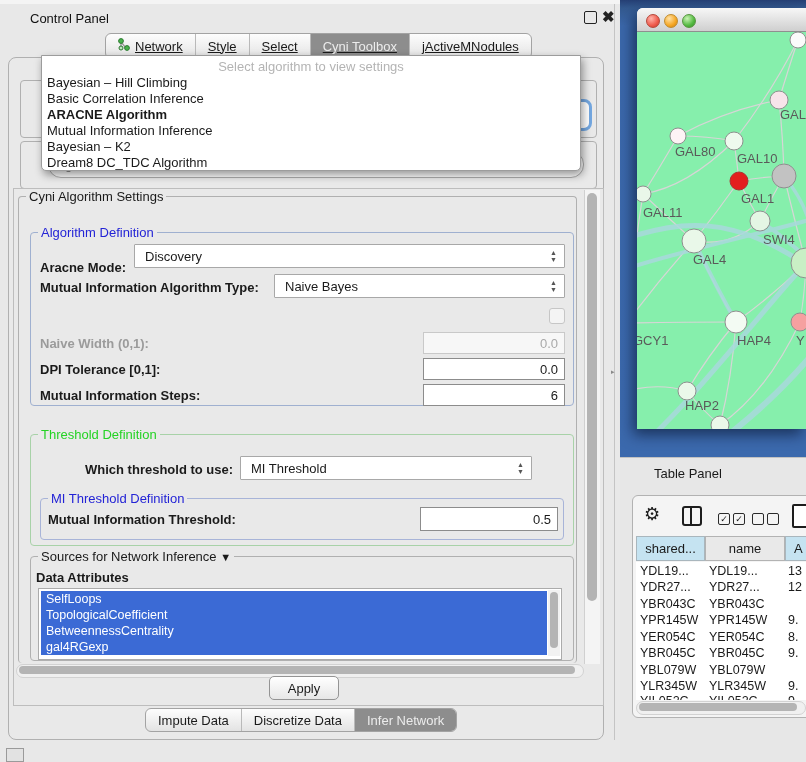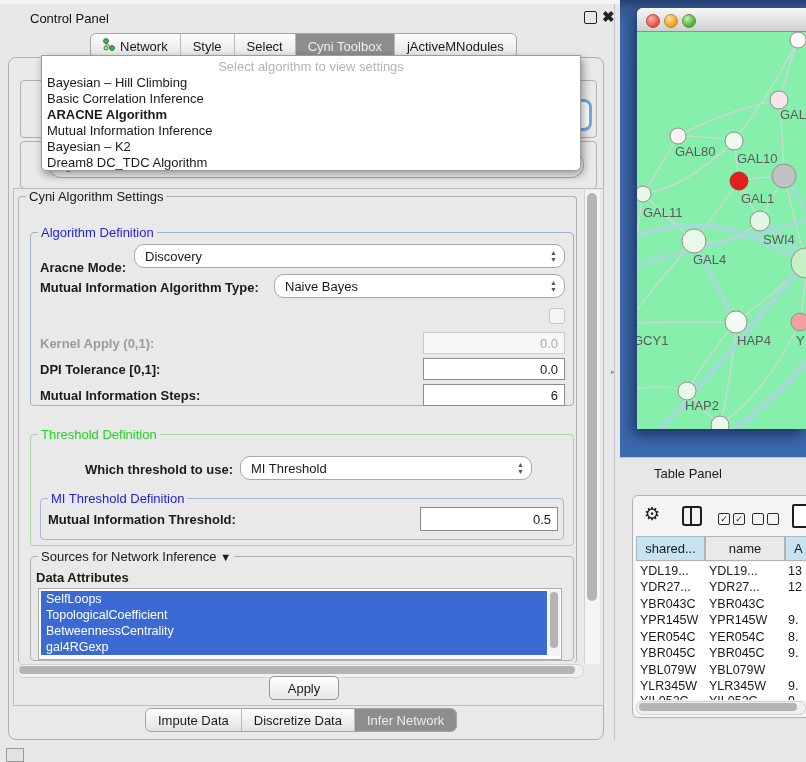--- a/index.html
+++ b/index.html
@@ -12,21 +12,21 @@
   .tabstrip{display:flex;align-items:stretch;border:1px solid #a3a3a3;border-radius:6px;
     background:linear-gradient(#fdfdfd,#e3e3e3);overflow:hidden;height:24px;}
   .tab{display:flex;align-items:center;gap:5px;padding:0 12px;font-size:13px;border-right:1px solid #b9b9b9;cursor:pointer;white-space:nowrap;}
   .tab:last-child{border-right:none;}
   .tab.sel{background:#8d8d8d;color:#ececec;}
   .groupbox{border:1px solid #b0b0b0;border-radius:4px;background:transparent;}
   .grouptitle{position:absolute;top:-8px;left:7px;background:#e9e9e9;padding:0 3px;font-size:13px;white-space:nowrap;}
   .blue{color:#2323d6;} .green{color:#24d324;}
   .lbl{font-weight:bold;font-size:13px;white-space:nowrap;}
   .lbl.dis{color:#9b9b9b;}
-  .combo{position:absolute;background:#fff;border:1px solid #a8a8a8;border-radius:10px;height:24px;
+  .combo{position:absolute;background:#fff;border:1px solid #a8a8a8;border-radius:1px;height:24px;
     display:flex;align-items:center;padding:0 22px 0 10px;font-size:13px;box-sizing:border-box;}
   .spin{position:absolute;right:7px;top:4px;display:flex;flex-direction:column;line-height:7px;font-size:7px;color:#555;}
   .field{position:absolute;background:#fff;border:1px solid #8c8c8c;height:22px;box-sizing:border-box;
     display:flex;align-items:center;justify-content:flex-end;padding:0 6px;font-size:13px;}
   .field.dis{background:#f7f7f7;border-color:#c9c9c9;color:#a9a9a9;}
   .popup{background:#fff;border:1px solid #9c9c9c;border-radius:0 0 5px 5px;
     box-shadow:2px 4px 9px rgba(0,0,0,.4);z-index:50;}
   .pp-item{position:absolute;left:5px;right:5px;height:16px;font-size:13px;line-height:16px;white-space:nowrap;cursor:pointer;}
   .listitem{position:absolute;left:2px;background:#3b6ad5;color:#fff;font-size:12.5px;line-height:16px;padding-left:5px;cursor:pointer;}
   .btn{display:flex;align-items:center;justify-content:center;border:1px solid #949494;border-radius:5px;
@@ -54,21 +54,21 @@
 
 <div id="screen">
 
   <div class="abs" style="left:0;top:4px;width:614px;height:736px;background:#e8e8e8;border-right:1px solid #c4c4c4;"></div>
   <div class="abs" style="left:0;top:0;width:620px;height:4px;background:#f4f4f4;"></div>
 
   <div class="abs cp-header" style="left:10px;top:11px;margin-left:20px;">Control Panel</div>
   <div class="abs" style="left:584px;top:11px;width:11px;height:11px;border:1.5px solid #222;border-radius:2px;"></div>
   <div class="abs winbtn" style="left:602px;top:8px;font-size:15px;">✖</div>
 
-  <div class="abs tabstrip" style="left:90px;top:33px;">
+  <div class="abs tabstrip" style="left:105px;top:33px;text-decoration:underline;">
     <div class="tab">
       <span>
         <svg width="12" height="13" viewBox="0 0 12 13">
           <line x1="3" y1="4" x2="8" y2="10" stroke="#9a9a9a" stroke-width="1.4"></line>
           <line x1="3" y1="4" x2="3" y2="10" stroke="#9a9a9a" stroke-width="1.4"></line>
           <circle cx="3" cy="3" r="2.4" fill="#49b24c" stroke="#2c7a30"></circle>
           <circle cx="9" cy="10" r="2.4" fill="#49b24c" stroke="#2c7a30"></circle>
           <circle cx="3" cy="10" r="2" fill="#bfe6c0" stroke="#2c7a30"></circle>
         </svg>
       </span>
@@ -125,21 +125,21 @@
   <div class="combo" style="left:134px;top:244px;width:431px;">
     <span>Discovery</span>
     <span class="spin">▲<span>▼</span></span>
   </div>
   <div class="abs lbl" style="left:40px;top:280px;">Mutual Information Algorithm Type:</div>
   <div class="combo" style="left:274px;top:274px;width:291px;">
     <span>Naive Bayes</span>
     <span class="spin">▲<span>▼</span></span>
   </div>
   <div class="abs" style="left:549px;top:308px;width:14px;height:14px;border:1px solid #c6c6c6;border-radius:3px;background:#f4f4f4;"></div>
-  <div class="abs lbl dis" style="left:40px;top:336px;">Kernel Apply (0,1):</div>
+  <div class="abs lbl dis" style="left:40px;top:336px;">Naive Width (0,1):</div>
   <div class="field dis" style="left:423px;top:332px;width:142px;">0.0</div>
   <div class="abs lbl" style="left:40px;top:362px;">DPI Tolerance [0,1]:</div>
   <div class="field" style="left:423px;top:358px;width:142px;">0.0</div>
   <div class="abs lbl" style="left:40px;top:388px;">Mutual Information Steps:</div>
   <div class="field" style="left:423px;top:384px;width:142px;">6</div>
 
 
   <div class="abs groupbox" style="left:30px;top:434px;width:542px;height:110px;border-color:#a8d2a8;">
     <span class="grouptitle green">Threshold Definition</span>
   </div>

